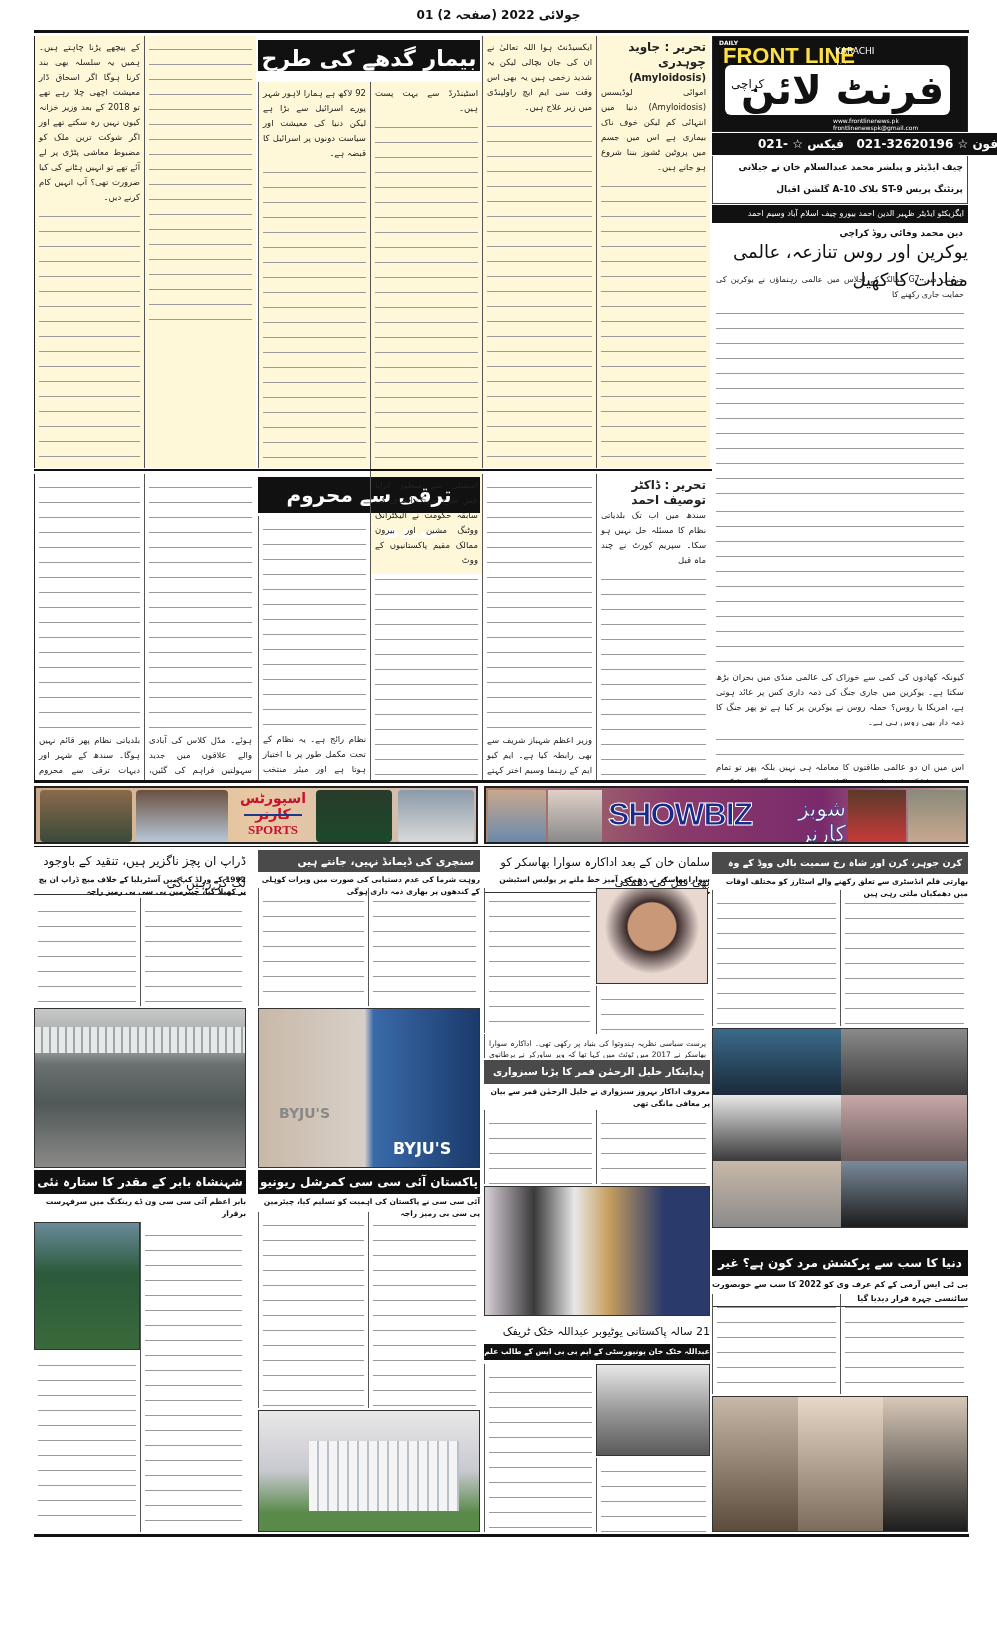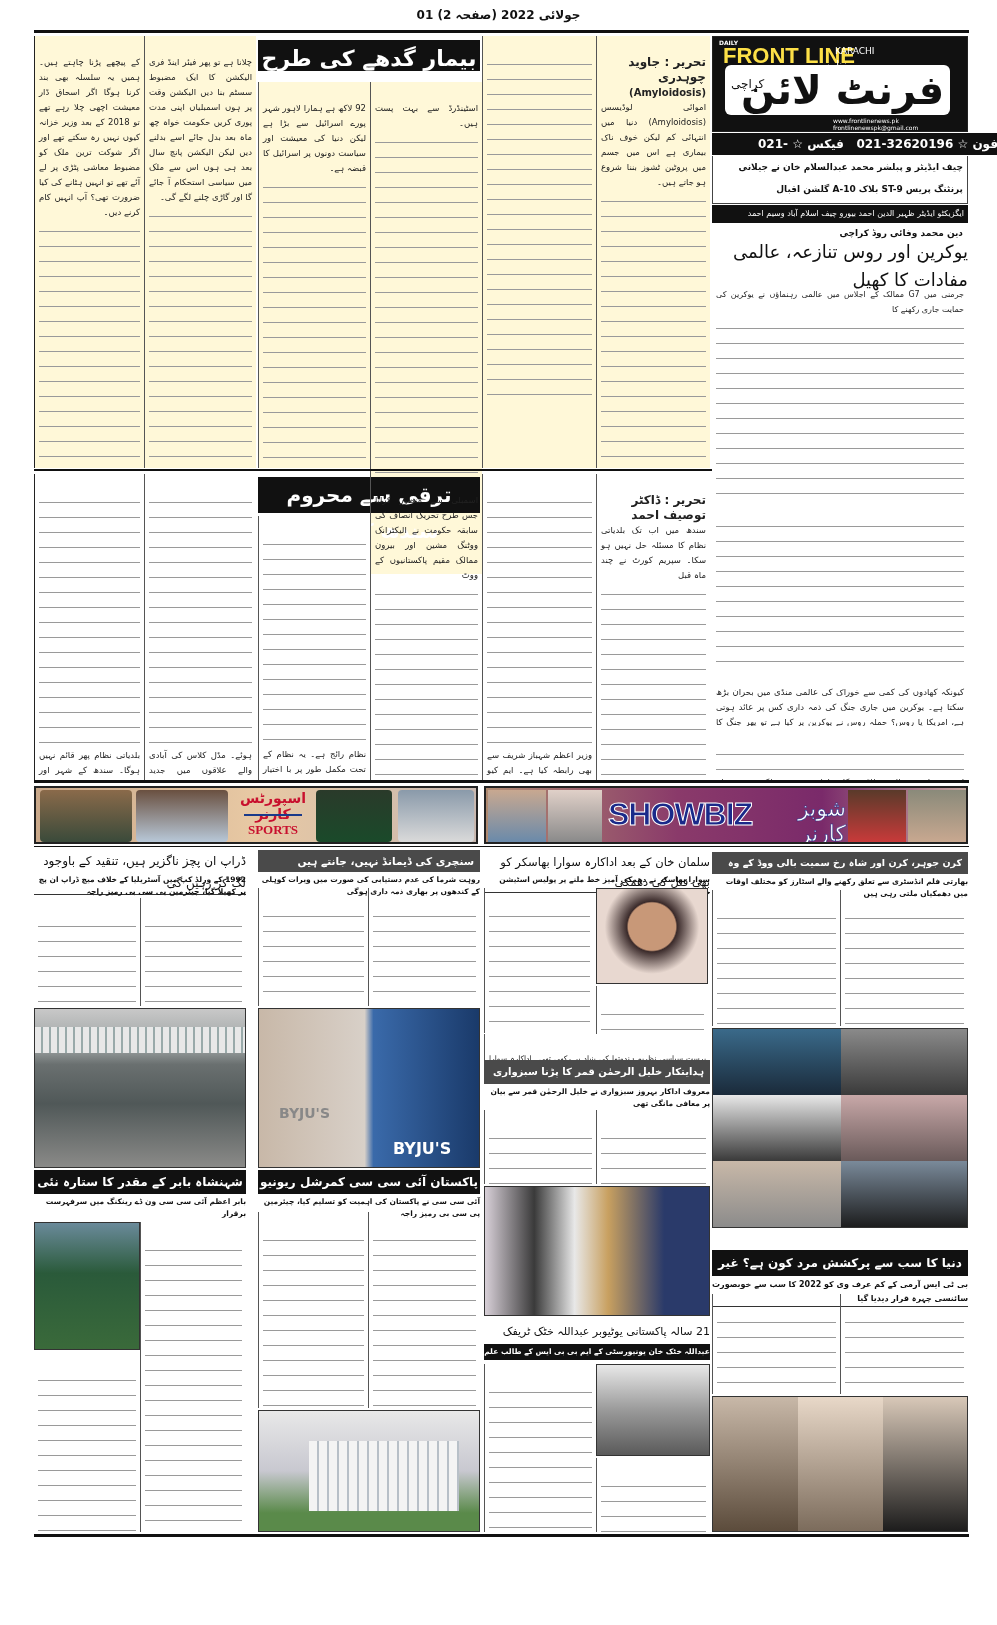--- a/index.html
+++ b/index.html
@@ -1,21 +1,21 @@
 <!DOCTYPE html>
 <html><head>
 <meta charset="utf-8">
 <style>
 *{box-sizing:border-box;margin:0;padding:0}
 body{width:997px;height:1625px;background:#fff;font-family:"DejaVu Sans",sans-serif;position:relative;overflow:hidden;color:#111}
 .abs{position:absolute}
 .rtl{direction:rtl;}
 .dateline{left:0;top:8px;width:997px;text-align:center;font-size:12px;font-weight:bold}
 .rule{background:#111}
-.col{position:absolute;border-left:1px solid #555;padding:19px 4px;overflow:hidden;font-size:8.5px;line-height:15px;direction:rtl;text-align:justify;color:#222}
+.col{position:absolute;border-left:1px solid #555;padding:4px 4px;overflow:hidden;font-size:8.5px;line-height:15px;direction:rtl;text-align:justify;color:#222}
 .col p{margin-bottom:2px}
 .yellow{background:#fff8d8}
 .mast{background:#111;color:#fff}
 .blackbanner{background:#111;color:#fff;font-weight:bold;text-align:center;direction:rtl}
 .greybanner{background:#4a4a4a;color:#fff;font-weight:bold;direction:rtl;padding:0 6px}
 .head{font-weight:normal;direction:rtl;text-align:right;color:#111}
 .byline{font-weight:bold;direction:rtl;text-align:right;font-size:12px}
 .photo{position:absolute;overflow:hidden;border:1px solid #333}
 .strip{position:absolute;overflow:hidden;border:2px solid #222}
 .lines{background-image:repeating-linear-gradient(to bottom,transparent 0 9px,#9a9a9a 9px 10px,transparent 10px 15px)}
@@ -66,33 +66,33 @@
 <div class="col" style="left:712px;top:726px;width:256px;height:54px;border-left:none">
   <div class="lines" style="height:30px"></div>
   <p>اس میں ان دو عالمی طاقتوں کا معاملہ ہی نہیں بلکہ پھر تو تمام مغربی دنیا ایک طرف اور روس اکیلا دوسری طرف ہوگا، جیسا کبھی سابق سوویت یونین کے وقت ہوتا تھا۔</p>
 </div>
 
 <div class="col yellow" style="left:34px;top:36px;width:110px;height:432px;border-left:1px solid #222">
   <p>کے پیچھے پڑنا چاہتے ہیں۔ ہمیں یہ سلسلہ بھی بند کرنا ہوگا اگر اسحاق ڈار معیشت اچھی چلا رہے تھے تو 2018 کے بعد وزیر خزانہ کیوں نہیں رہ سکتے تھے اور اگر شوکت ترین ملک کو مضبوط معاشی پٹڑی پر لے آئے تھے تو انہیں ہٹانے کی کیا ضرورت تھی؟ آپ انہیں کام کرنے دیں۔</p>
   <div class="lines" style="height:300px"></div>
 </div>
 <div class="col yellow" style="left:144px;top:36px;width:112px;height:432px">
-  <p>چلانا ہے تو پھر فیئر اینڈ فری الیکشن کا ایک مضبوط سسٹم بنا دیں الیکشن وقت پر ہوں اسمبلیاں اپنی مدت پوری کریں حکومت خواہ چھ ماہ بعد بدل جائے اسے بدلنے دیں لیکن الیکشن پانچ سال بعد ہی ہوں اس سے ملک میں سیاسی استحکام آ جائے گا اور گاڑی چلنے لگے گی۔</p>
   <div class="lines" style="height:280px"></div>
 </div>
 <div class="abs blackbanner" style="left:258px;top:40px;width:222px;height:31px;font-size:22px;line-height:38px">بیمار گدھے کی طرح</div>
 <div class="col yellow" style="left:258px;top:82px;width:112px;height:386px">
   <p>92 لاکھ ہے ہمارا لاہور شہر پورے اسرائیل سے بڑا ہے لیکن دنیا کی معیشت اور سیاست دونوں پر اسرائیل کا قبضہ ہے۔</p>
   <div class="lines" style="height:320px"></div>
 </div>
 <div class="col yellow" style="left:370px;top:82px;width:112px;height:492px">
   <p>اسٹینڈرڈ سے بہت پست ہیں۔</p>
   <div class="lines" style="height:340px"></div>
 </div>
 <div class="col yellow" style="left:482px;top:36px;width:114px;height:432px">
+  <p>ایکسیڈنٹ ہوا اللہ تعالیٰ نے ان کی جان بچالی لیکن یہ شدید زخمی ہیں یہ بھی اس وقت سی ایم ایچ راولپنڈی میں زیر علاج ہیں۔</p>
   <div class="lines" style="height:350px"></div>
 </div>
 <div class="col yellow" style="left:596px;top:36px;width:114px;height:432px">
   <div class="byline">تحریر : جاوید چوہدری</div>
   <div style="direction:ltr;text-align:right;font-size:10px;font-weight:bold">(Amyloidosis)</div>
   <p>اموائی لوڈیسس (Amyloidosis) دنیا میں انتہائی کم لیکن خوف ناک بیماری ہے اس میں جسم میں پروٹین ٹشوز بننا شروع ہو جاتے ہیں۔</p>
   <div class="lines" style="height:300px"></div>
 </div>
 
 <div class="abs rule" style="left:34px;top:469px;width:678px;height:2px"></div>

